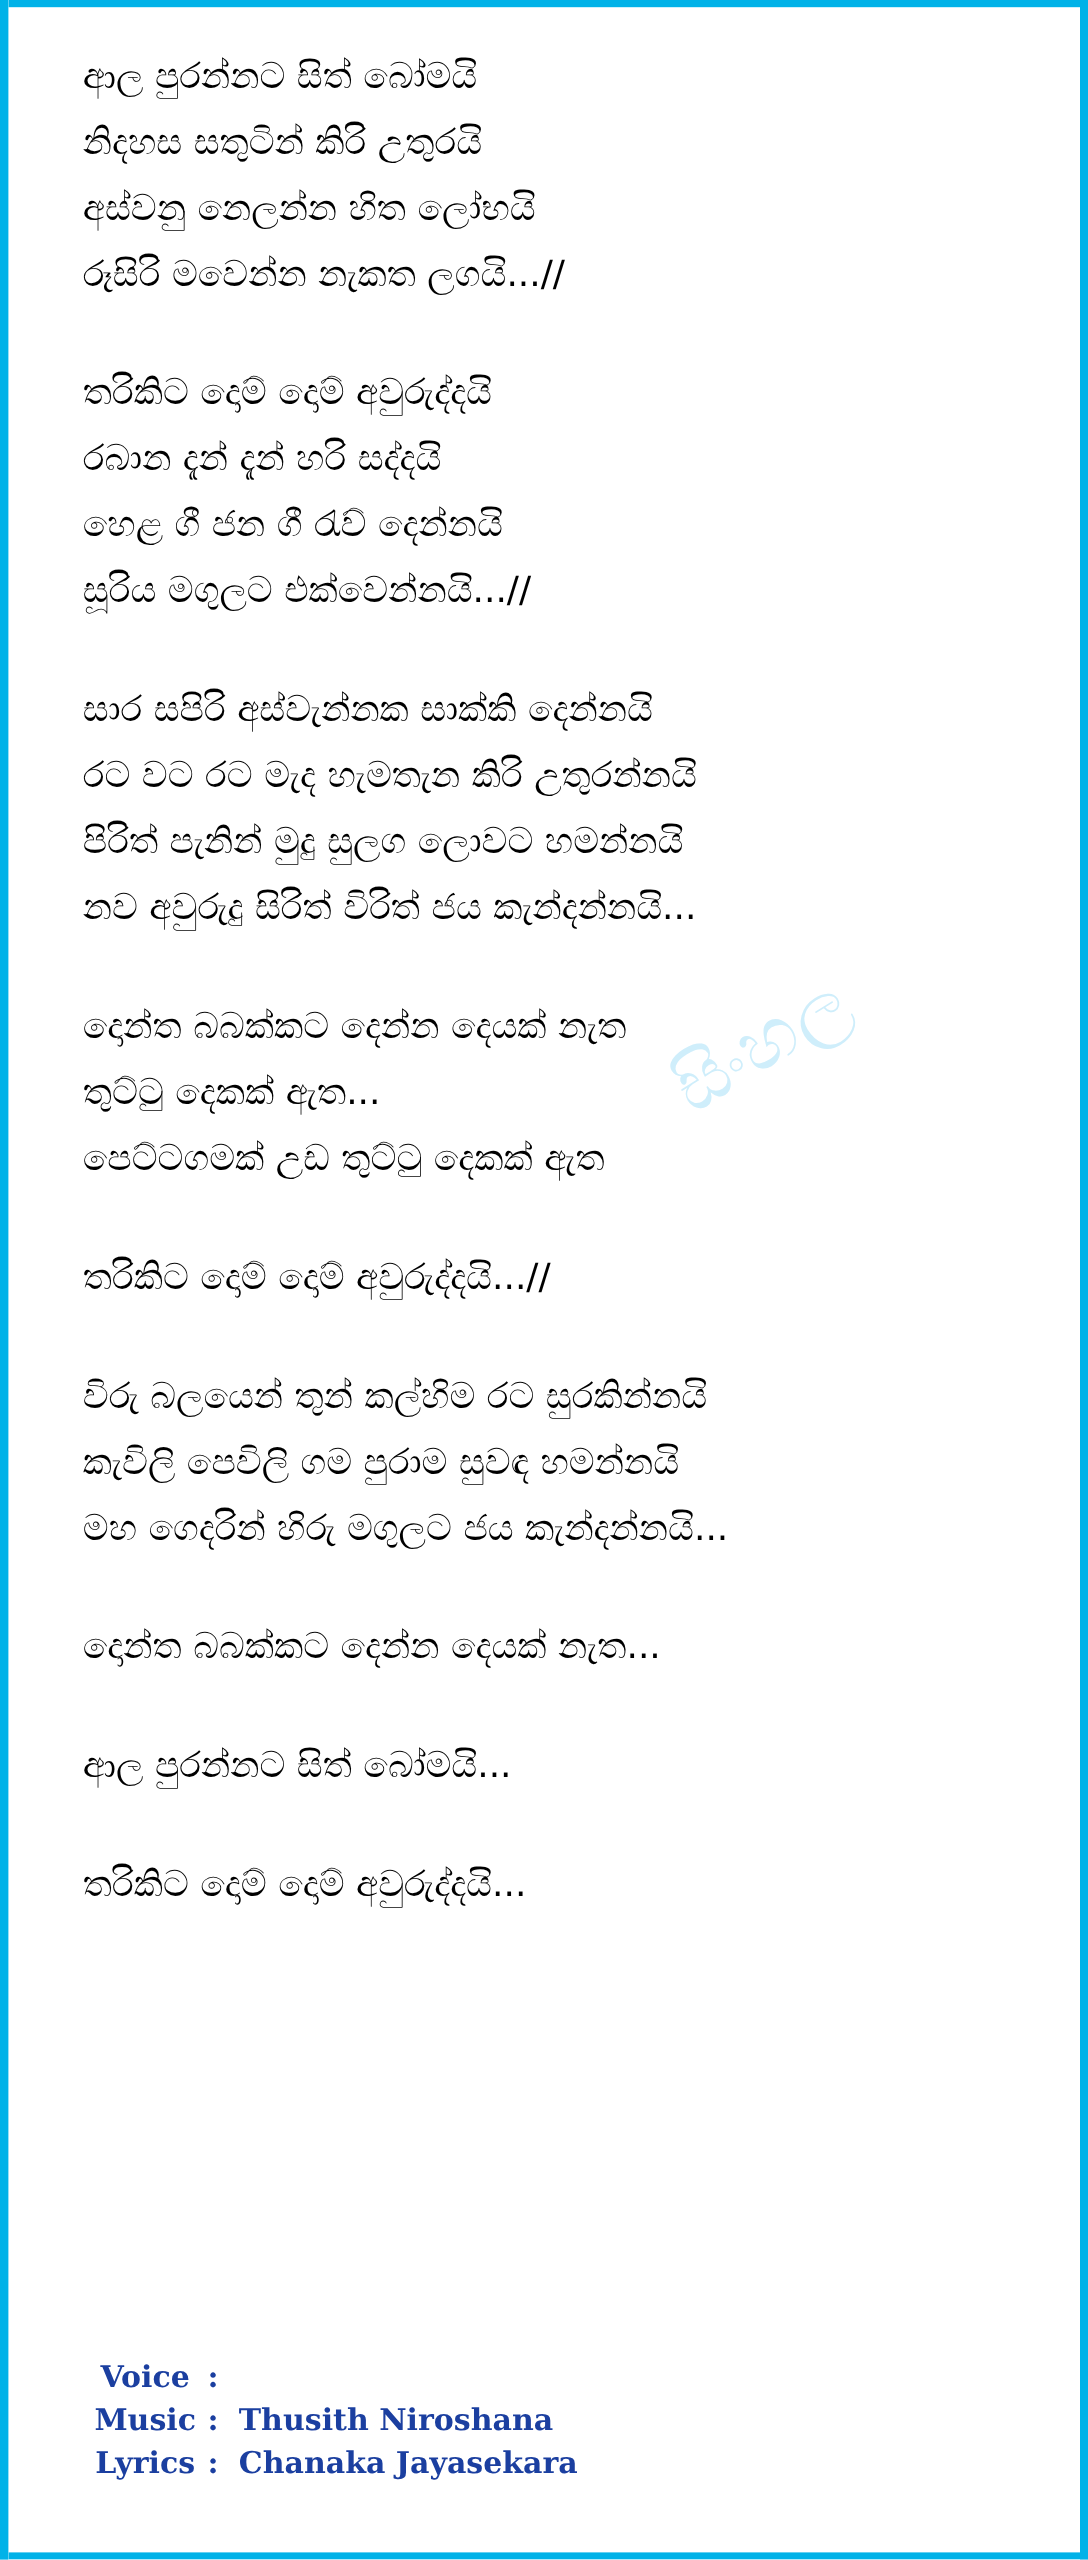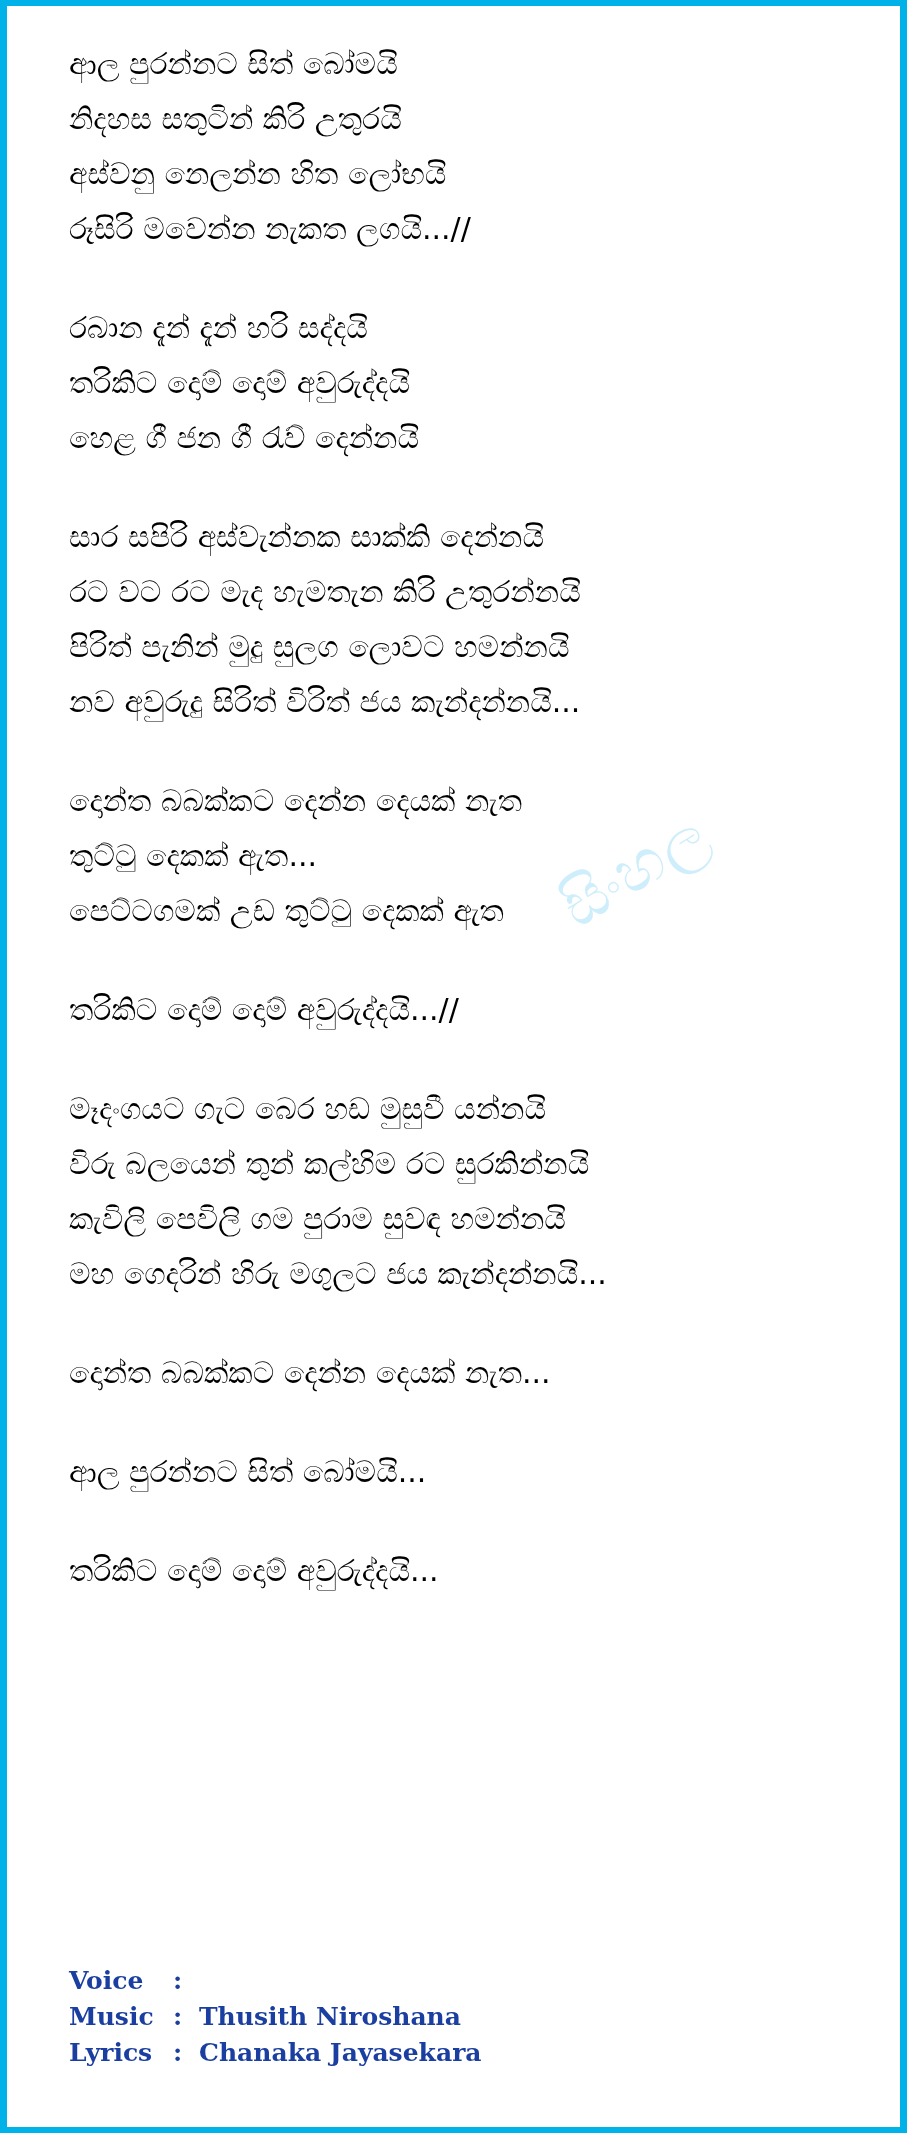--- a/index.html
+++ b/index.html
@@ -81,20 +81,21 @@
     font-weight: bold;
     font-size: 25px;
     line-height: 36px;
   }
   .credit-row {
     display: flex;
   }
   .credit-label {
     width: 104px;
     flex: 0 0 104px;
+    text-align: center;
   }
   .credit-sep {
     width: 26px;
     flex: 0 0 26px;
   }
   .credit-value {
     flex: 1 1 auto;
   }
 </style>
 </head>
@@ -108,44 +109,44 @@
 
   <div class="lyrics">
     <div class="stanza">
       <div class="line">ආල පුරන්නට සිත් බෝමයි</div>
       <div class="line">නිදහස සතුටින් කිරි උතුරයි</div>
       <div class="line">අස්වනු නෙලන්න හිත ලෝභයි</div>
       <div class="line">රූසිරි මවෙන්න නැකත ලගයි...//</div>
     </div>
 
     <div class="stanza">
+      <div class="line">තරිකිට දොම් දොම් අවුරුද්දයි</div>
       <div class="line">රබාන දැන් දැන් හරි සද්දයි</div>
-      <div class="line">තරිකිට දොම් දොම් අවුරුද්දයි</div>
       <div class="line">හෙළ ගී ජන ගී රැව් දෙන්නයි</div>
+      <div class="line">සූරිය මගුලට එක්වෙන්නයි...//</div>
     </div>
 
     <div class="stanza">
       <div class="line">සාර සපිරි අස්වැන්නක සාක්කි දෙන්නයි</div>
       <div class="line">රට වට රට මැද හැමතැන කිරි උතුරන්නයි</div>
       <div class="line">පිරිත් පැනින් මුදු සුලග ලොවට හමන්නයි</div>
       <div class="line">නව අවුරුදු සිරිත් විරිත් ජය කැන්දන්නයි...</div>
     </div>
 
     <div class="stanza">
       <div class="line">දොන්ත බබක්කට දෙන්න දෙයක් නැත</div>
       <div class="line">තුට්ටු දෙකක් ඇත...</div>
       <div class="line">පෙට්ටගමක් උඩ තුට්ටු දෙකක් ඇත</div>
     </div>
 
     <div class="stanza">
       <div class="line">තරිකිට දොම් දොම් අවුරුද්දයි...//</div>
     </div>
 
     <div class="stanza">
-      <div class="line">මෑදංගයට ගැට බෙර හඩ මුසුවී යන්නයි</div>
       <div class="line">විරු බලයෙන් තුන් කල්හිම රට සුරකින්නයි</div>
       <div class="line">කැවිලි පෙවිලි ගම පුරාම සුවඳ හමන්නයි</div>
       <div class="line">මහ ගෙදරින් හිරු මගුලට ජය කැන්දන්නයි...</div>
     </div>
 
     <div class="stanza">
       <div class="line">දොන්ත බබක්කට දෙන්න දෙයක් නැත...</div>
     </div>
 
     <div class="stanza">

